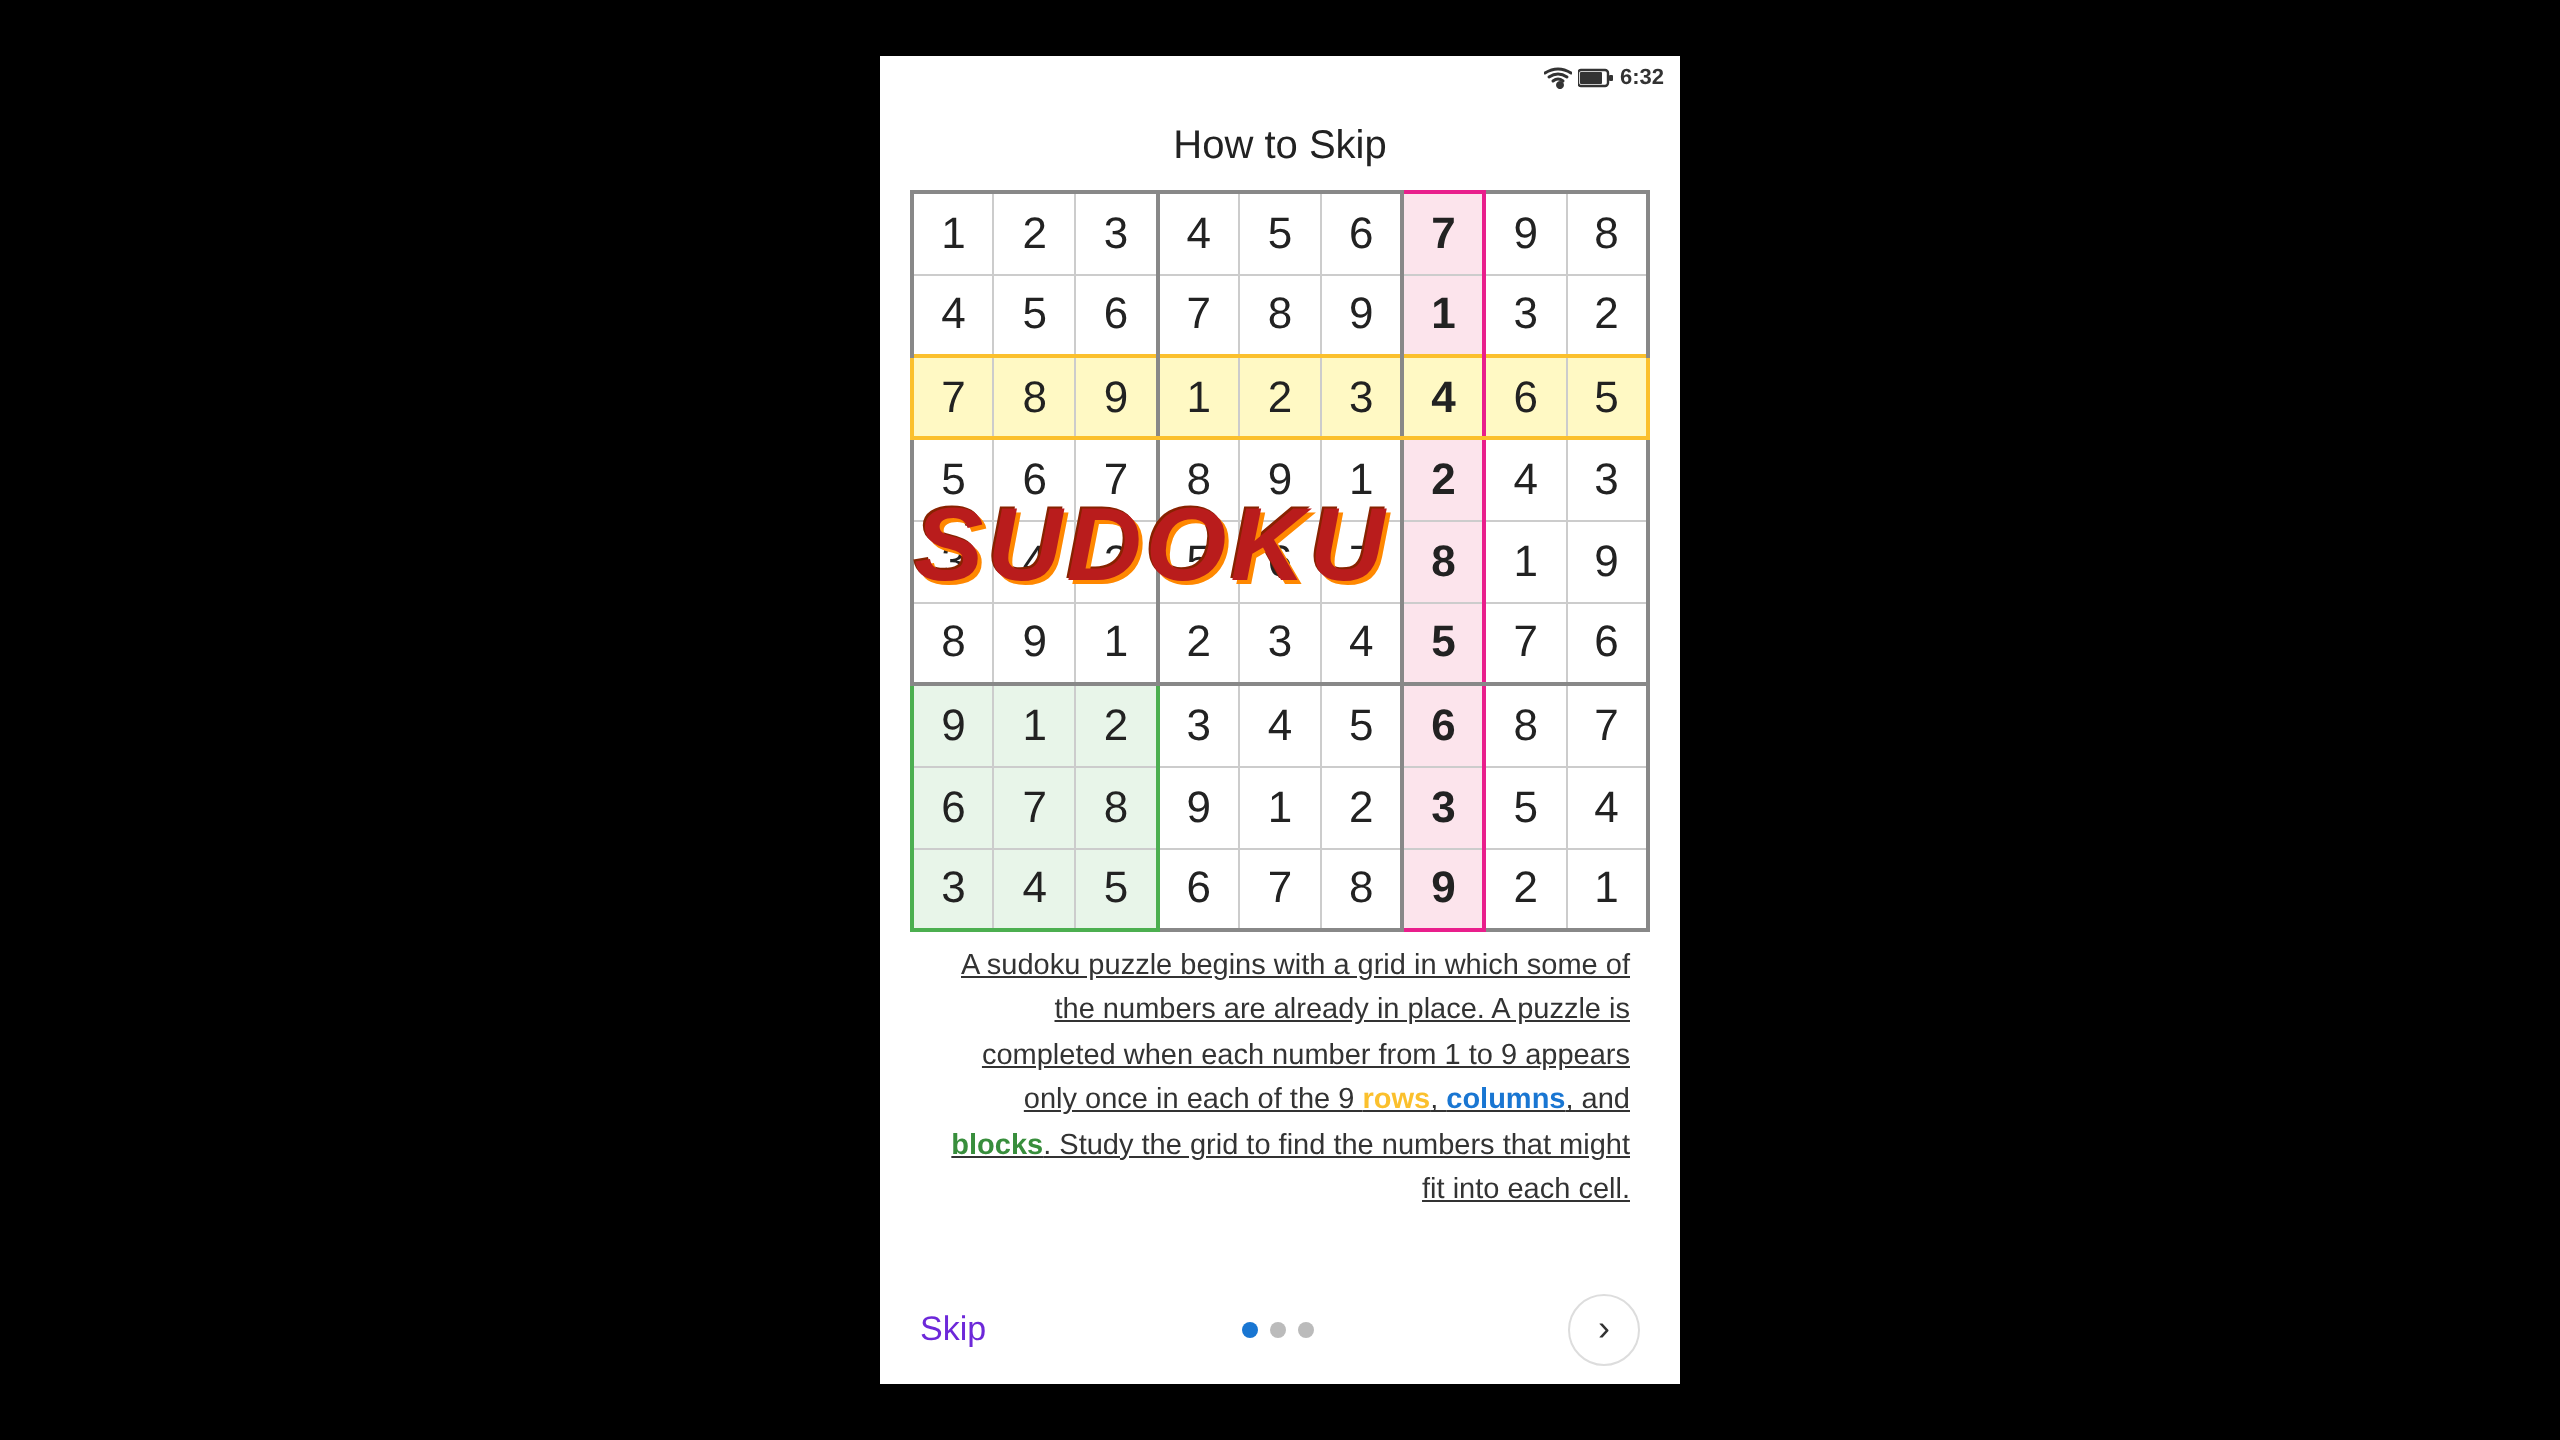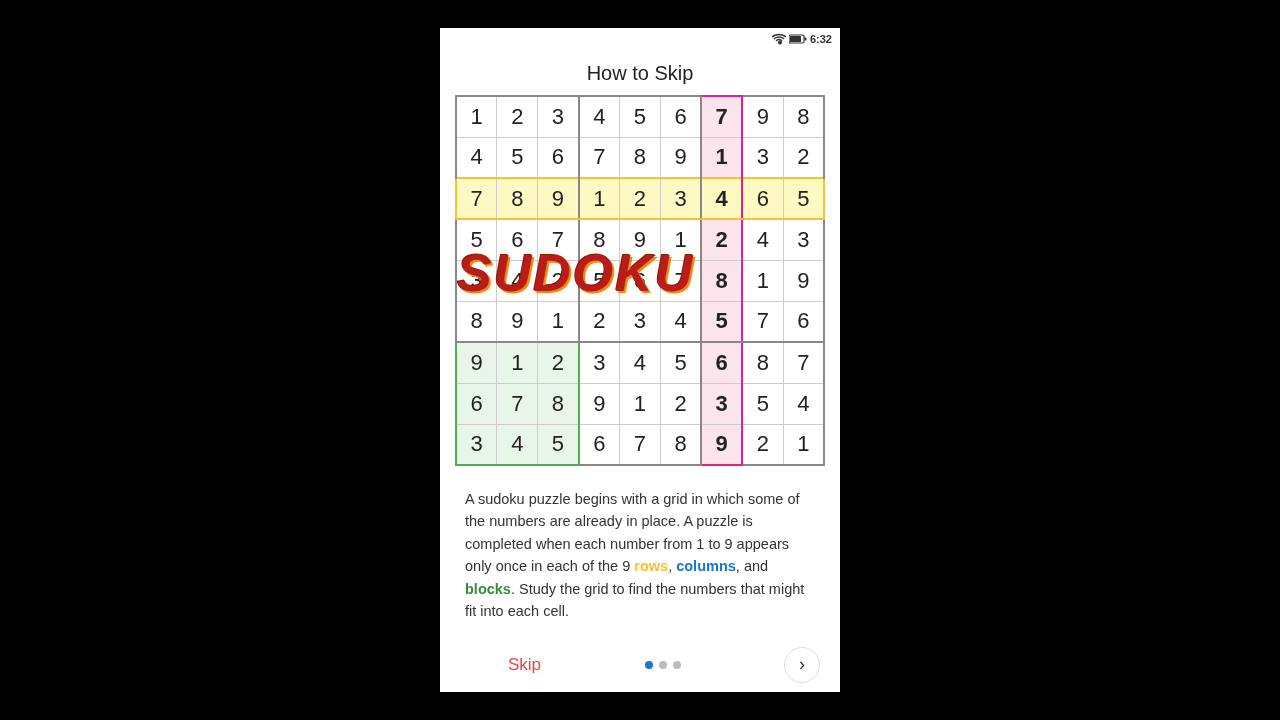--- a/index.html
+++ b/index.html
@@ -123,48 +123,48 @@
       letter-spacing: 2px;
       text-shadow: 2px 2px 0 #ff8800, -1px -1px 0 #882200;
       pointer-events: none;
       z-index: 10;
       font-style: italic;
       font-family: 'Arial Black', 'Impact', sans-serif;
     }
 
     .description {
       width: 350px;
-      text-align: left;
+      text-align: right;
       font-size: 14.5px;
       color: #333;
-      margin-top: 22px;
+      margin-top: 6px;
       line-height: 1.55;
+      text-decoration: underline;
     }
     .description .rows-color { color: #fbc02d; font-weight: bold; }
     .description .columns-color { color: #1976d2; font-weight: bold; }
     .description .blocks-color { color: #388e3c; font-weight: bold; }
 
     .bottom-bar {
       position: absolute;
       bottom: 0;
       width: 100%;
       height: 55px;
       display: flex;
       align-items: center;
       justify-content: space-between;
       padding: 0 20px;
       background: #fff;
     }
     .skip-btn {
       font-size: 17px;
-      color: #ef4444;
+      color: #6d28d9;
       cursor: pointer;
       background: none;
       border: none;
-      margin-left: 48px;
     }
     .pagination-dots {
       display: flex;
       gap: 6px;
       align-items: center;
     }
     .dot {
       width: 8px;
       height: 8px;
       border-radius: 50%;

